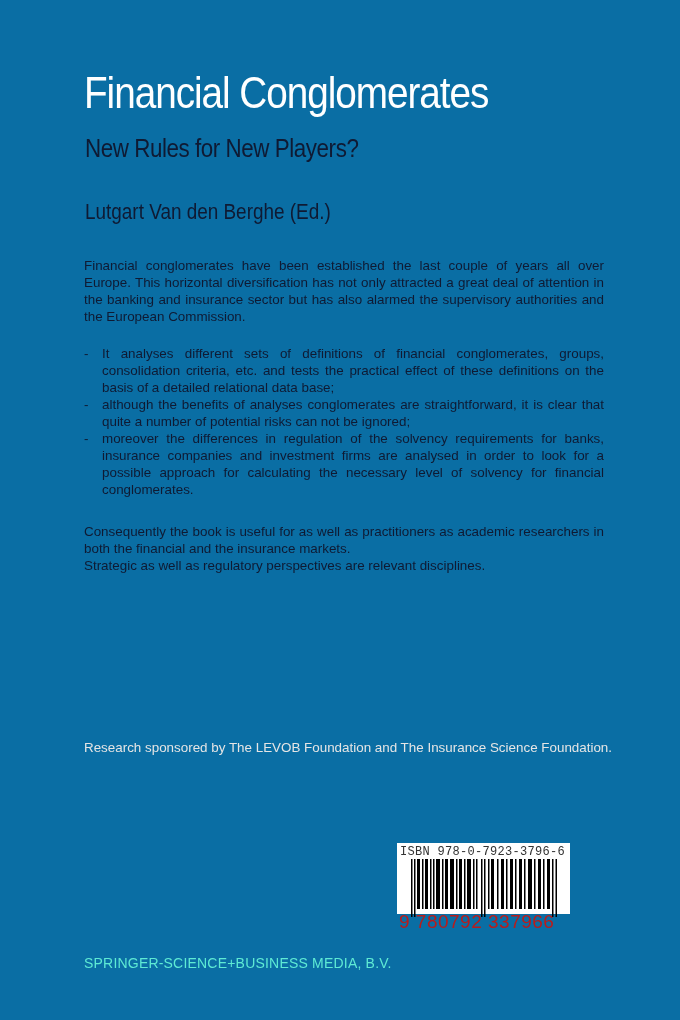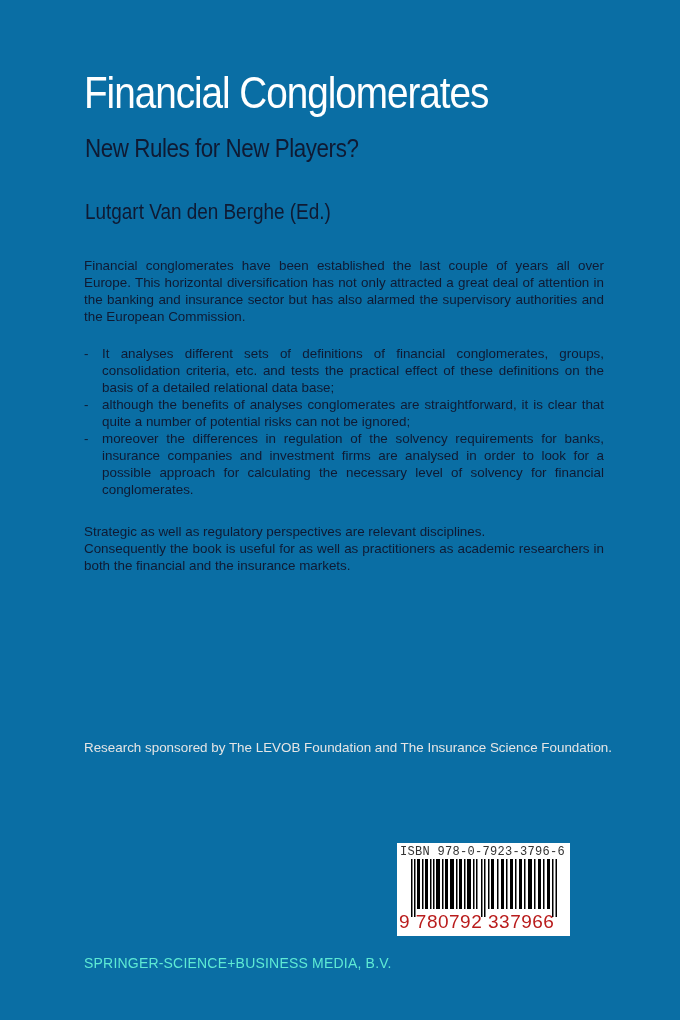--- a/index.html
+++ b/index.html
@@ -39,21 +39,21 @@
     .list { list-style: none; margin: 0; padding: 0; }
     .list li { position: relative; padding-left: 18px; text-align: justify; }
     .list li .dash { position: absolute; left: 0; top: 0; }
     .p3 { top: 523px; }
     .sponsor {
       position: absolute; left: 84px; top: 740px;
       font-size: 13.4px; color: #e5e5e5; white-space: nowrap;
     }
     .barcode-box {
       position: absolute; left: 397px; top: 843px;
-      width: 173px; height: 93px;
+      width: 173px; height: 71px;
       background: #ffffff;
       text-align: center;
     }
     .isbn-text {
       position: absolute; left: 3px; top: 2px;
       font-family: "Liberation Mono", monospace;
       font-size: 12px; color: #333; white-space: nowrap;
       letter-spacing: 0.3px;
     }
     .bars {
@@ -94,22 +94,22 @@
       <span>although the benefits of analyses conglomerates are straightforward, it is clear that quite a number of potential risks can not be ignored;</span>
     </li>
     <li>
       <span class="dash">-</span>
       <span>moreover the differences in regulation of the solvency requirements for banks, insurance companies and investment firms are analysed in order to look for a possible approach for calculating the necessary level of solvency for financial conglomerates.</span>
     </li>
   </ul>
 </div>
 
 <div class="body p3">
+  <p class="para">Consequently the book is useful for as well as practitioners as academic researchers in both the financial and the insurance markets.</p>
   <p class="para" style="text-align:left">Strategic as well as regulatory perspectives are relevant disciplines.</p>
-  <p class="para">Consequently the book is useful for as well as practitioners as academic researchers in both the financial and the insurance markets.</p>
 </div>
 
 <div class="sponsor">Research sponsored by The LEVOB Foundation and The Insurance Science Foundation.</div>
 
 <div class="barcode-box">
   <div class="isbn-text">ISBN 978-0-7923-3796-6</div>
   <svg class="bars" viewBox="0 0 148 58" preserveAspectRatio="none">
     <g fill="#000">
       <rect x="0" y="0" width="1.5" height="58"></rect>
       <rect x="3" y="0" width="1.5" height="58"></rect>

